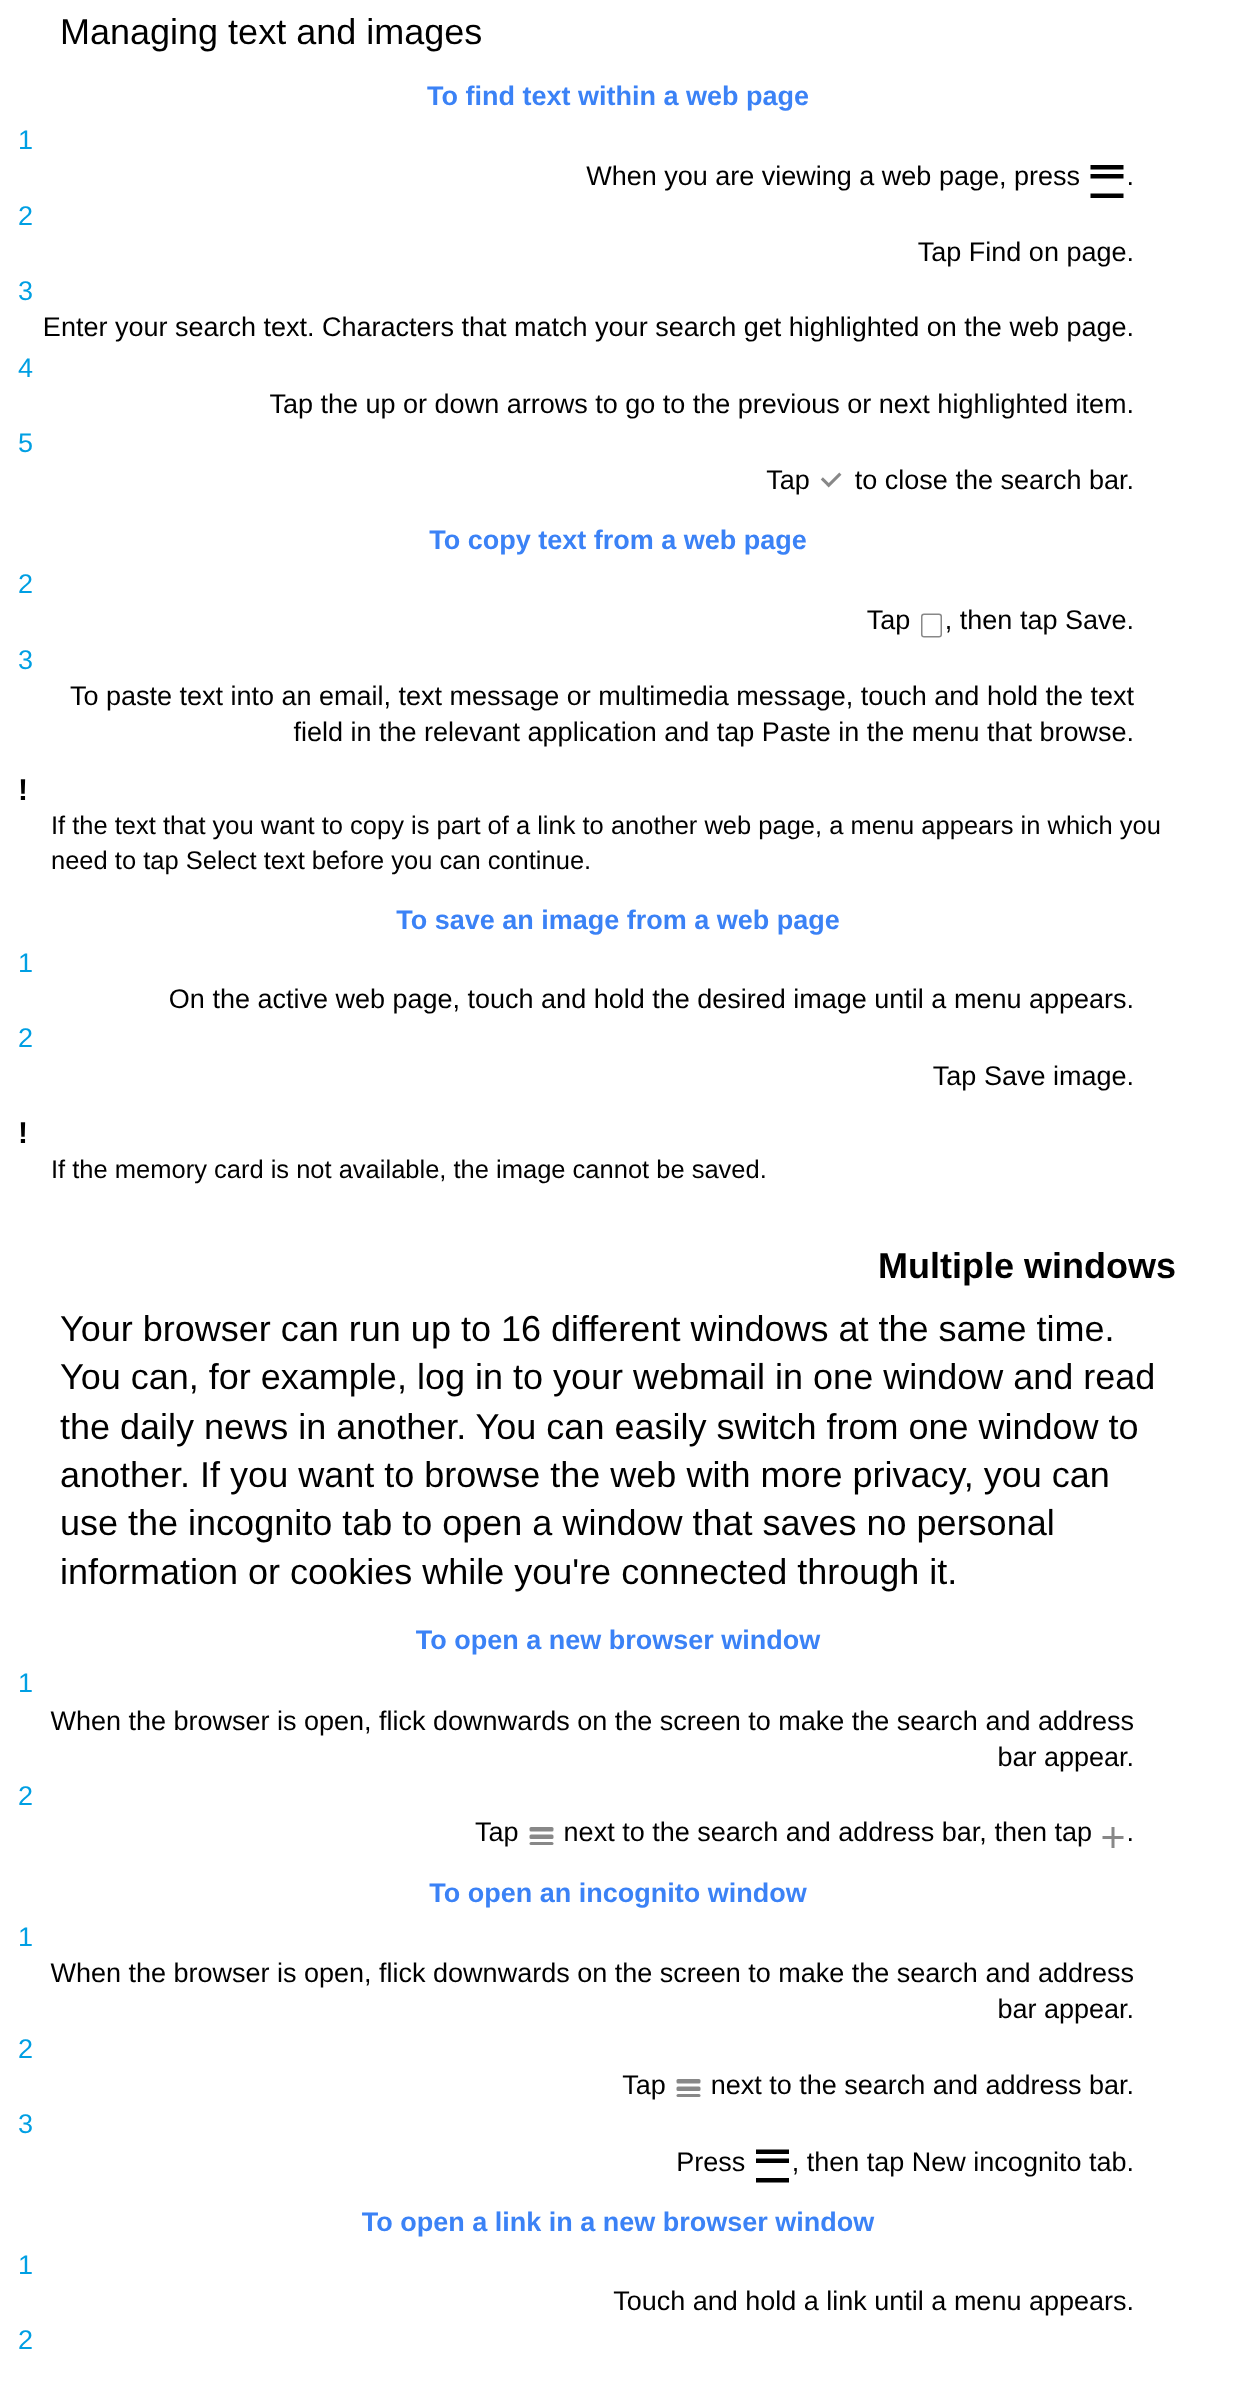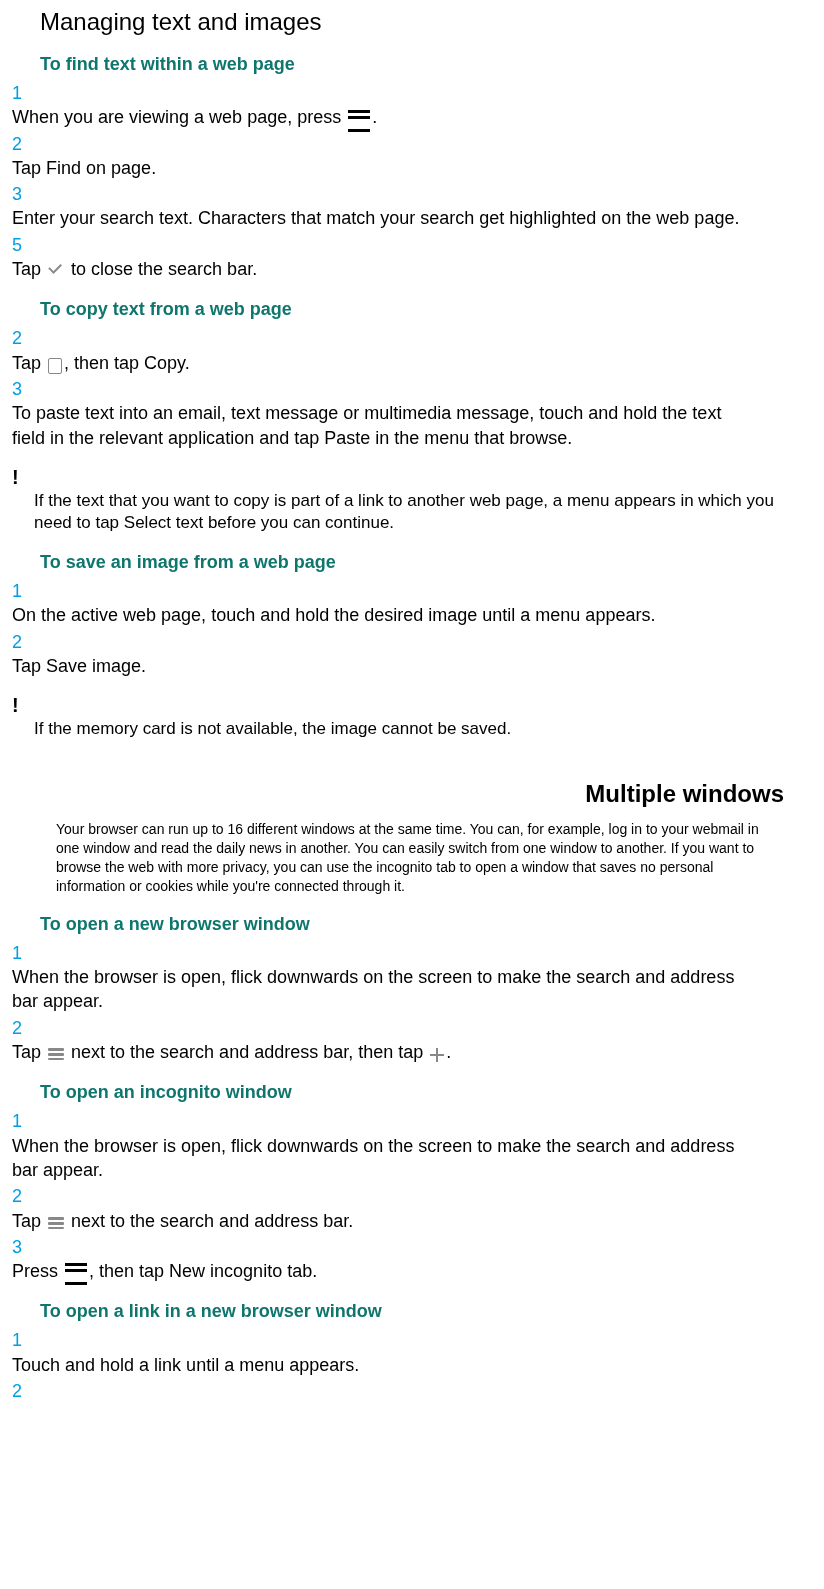--- a/index.html
+++ b/index.html
@@ -21,29 +21,30 @@
     font-weight: normal;
     margin: 8px 0 18px 0;
   }
   h2 {
     font-size: 24px;
     font-weight: bold;
     margin: 40px 0 12px 0;
     text-align: right;
   }
   .subhead {
-    color: #0f766e;
+    color: #3b82f6;
     font-weight: bold;
     font-size: 18px;
     margin: 18px 0 6px 0;
+    text-align: center;
   }
   .intro {
-    font-size: 14px;
+    font-size: 24px;
     line-height: 1.35;
-    margin: 0 0 4px 16px;
+    margin: 0 0 4px 0;
   }
   ol.steps {
     list-style: none;
     padding: 0;
     margin: 0 0 10px 0;
     counter-reset: none;
   }
   ol.steps > li {
     position: relative;
     padding-left: 0;
@@ -56,20 +57,21 @@
     display: inline-block;
     width: 24px;
     color: #009fe3;
     font-weight: normal;
     vertical-align: top;
   }
   .body {
     display: inline-block;
     vertical-align: top;
     width: calc(100% - 28px);
+    text-align: right;
   }
   .bold { font-weight: normal; }
   .note {
     position: relative;
     margin: 14px 0 14px -28px;
     font-size: 17px;
     line-height: 1.3;
   }
   .note .excl {
     display: inline-block;
@@ -206,33 +208,37 @@
       <span class="num">2</span>
       <span class="body">
         <span>Tap </span><span class="bold">Find on page</span><span>.</span>
       </span>
     </li>
     <li>
       <span class="num">3</span>
       <span class="body">Enter your search text. Characters that match your search get highlighted on the web page.</span>
     </li>
     <li>
+      <span class="num">4</span>
+      <span class="body">Tap the up or down arrows to go to the previous or next highlighted item.</span>
+    </li>
+    <li>
       <span class="num">5</span>
       <span class="body">
         <span>Tap </span><span class="icon check-icon"></span><span> to close the search bar.</span>
       </span>
     </li>
   </ol>
 
   <div class="subhead">To copy text from a web page</div>
   <ol class="steps">
     <li>
       <span class="num">2</span>
       <span class="body">
-        <span>Tap </span><span class="icon copy-icon"></span><span>, then tap </span><span class="bold">Copy</span><span>.</span>
+        <span>Tap </span><span class="icon copy-icon"></span><span>, then tap </span><span class="bold">Save</span><span>.</span>
       </span>
     </li>
     <li>
       <span class="num">3</span>
       <span class="body">
         <span>To paste text into an email, text message or multimedia message, touch and hold the text field in the relevant application and tap </span><span class="bold">Paste</span><span> in the menu that browse.</span>
       </span>
     </li>
   </ol>
   <div class="note">

